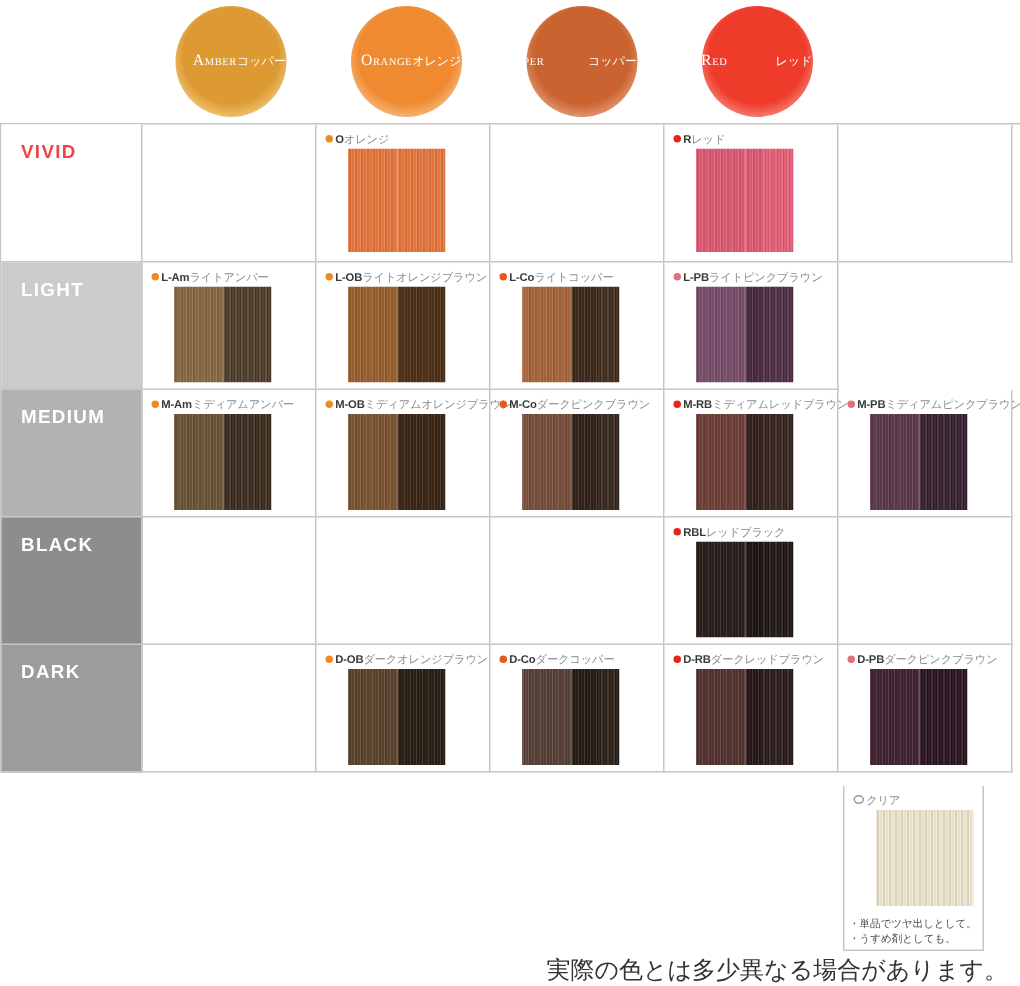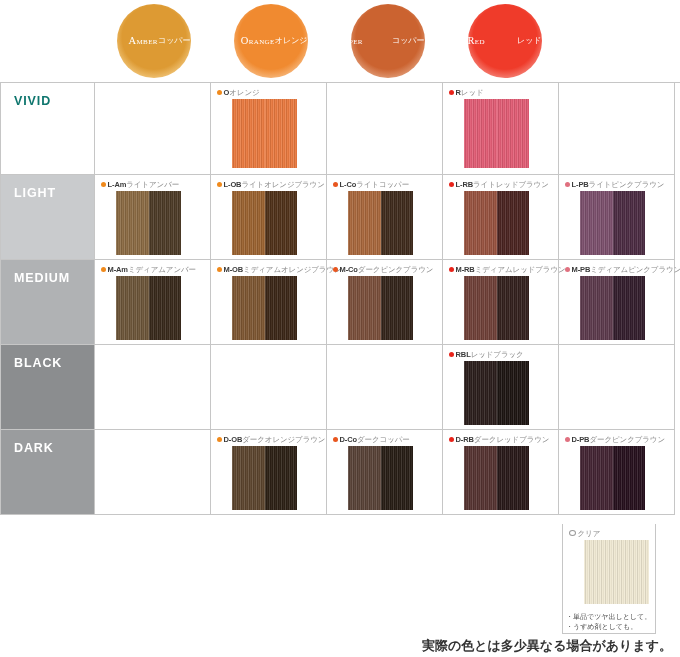--- a/index.html
+++ b/index.html
@@ -119,21 +119,21 @@
     width:65px;height:64px;margin-left:15px;position:relative;
     overflow:hidden;
   }
   #clear-notes{
     position:absolute;left:566px;top:612px;
     font-size:7px;line-height:9.5px;color:#4a4a4a;
   }
   #footer-note{
     position:absolute;left:0;top:637px;width:672px;
     text-align:right;
-    font-size:13px;color:#333;font-weight:bold;
+    font-size:16px;color:#333;
   }
 </style>
 </head>
 <body>
 
 <div id="header-row">
   <div class="header-spacer"></div>
 <div class="header-cell">
       <div class="circle" style="background: radial-gradient(circle at 50% 45%, rgb(221, 154, 51) 0%, rgb(221, 154, 51) 58%, rgb(242, 200, 126) 78%, rgba(255, 255, 255, 0) 100%);">
         <div class="en">Amber</div>
@@ -155,21 +155,21 @@
     <div class="header-cell">
       <div class="circle" style="background: radial-gradient(circle at 50% 45%, rgb(239, 59, 42) 0%, rgb(239, 59, 42) 58%, rgb(245, 136, 125) 78%, rgba(255, 255, 255, 0) 100%); gap: 32px;">
         <div class="en">Red</div>
         <div class="jp">レッド</div>
       </div>
     </div>
   </div>
 
 <div id="grid">
     <div class="row r-vivid">
-      <div class="rowlabel" style="background: rgb(255, 255, 255); color: #0f766e;">VIVID</div>
+      <div class="rowlabel" style="background: rgb(255, 255, 255); color: #ef4444;">VIVID</div>
       <div class="cell"></div>
       <div class="cell">
         <div class="swlabel">
           <span class="dot" style="background: rgb(240, 138, 28);"></span>
           <span class="code">O</span>
           <span class="jpname">オレンジ</span>
         </div>
         <div class="swatch">
           <div class="half" style="background: rgb(232, 121, 63);">
             <div class="strands"></div>
@@ -233,35 +233,20 @@
         <div class="swlabel">
           <span class="dot" style="background: rgb(232, 86, 31);"></span>
           <span class="code">L-Co</span>
           <span class="jpname">ライトコッパー</span>
         </div>
         <div class="swatch">
           <div class="half" style="background: rgb(168, 103, 60);">
             <div class="strands"></div>
           </div>
           <div class="half" style="background: rgb(62, 42, 28);">
-            <div class="strands"></div>
-          </div>
-        </div>
-      </div>
-      <div class="cell">
-        <div class="swlabel">
-          <span class="dot" style="background: rgb(232, 35, 26);"></span>
-          <span class="code">L-RB</span>
-          <span class="jpname">ライトレッドブラウン</span>
-        </div>
-        <div class="swatch">
-          <div class="half" style="background: rgb(151, 82, 63);">
-            <div class="strands"></div>
-          </div>
-          <div class="half" style="background: rgb(74, 35, 32);">
             <div class="strands"></div>
           </div>
         </div>
       </div>
       <div class="cell">
         <div class="swlabel">
           <span class="dot" style="background: rgb(224, 112, 127);"></span>
           <span class="code">L-PB</span>
           <span class="jpname">ライトピンクブラウン</span>
         </div>

